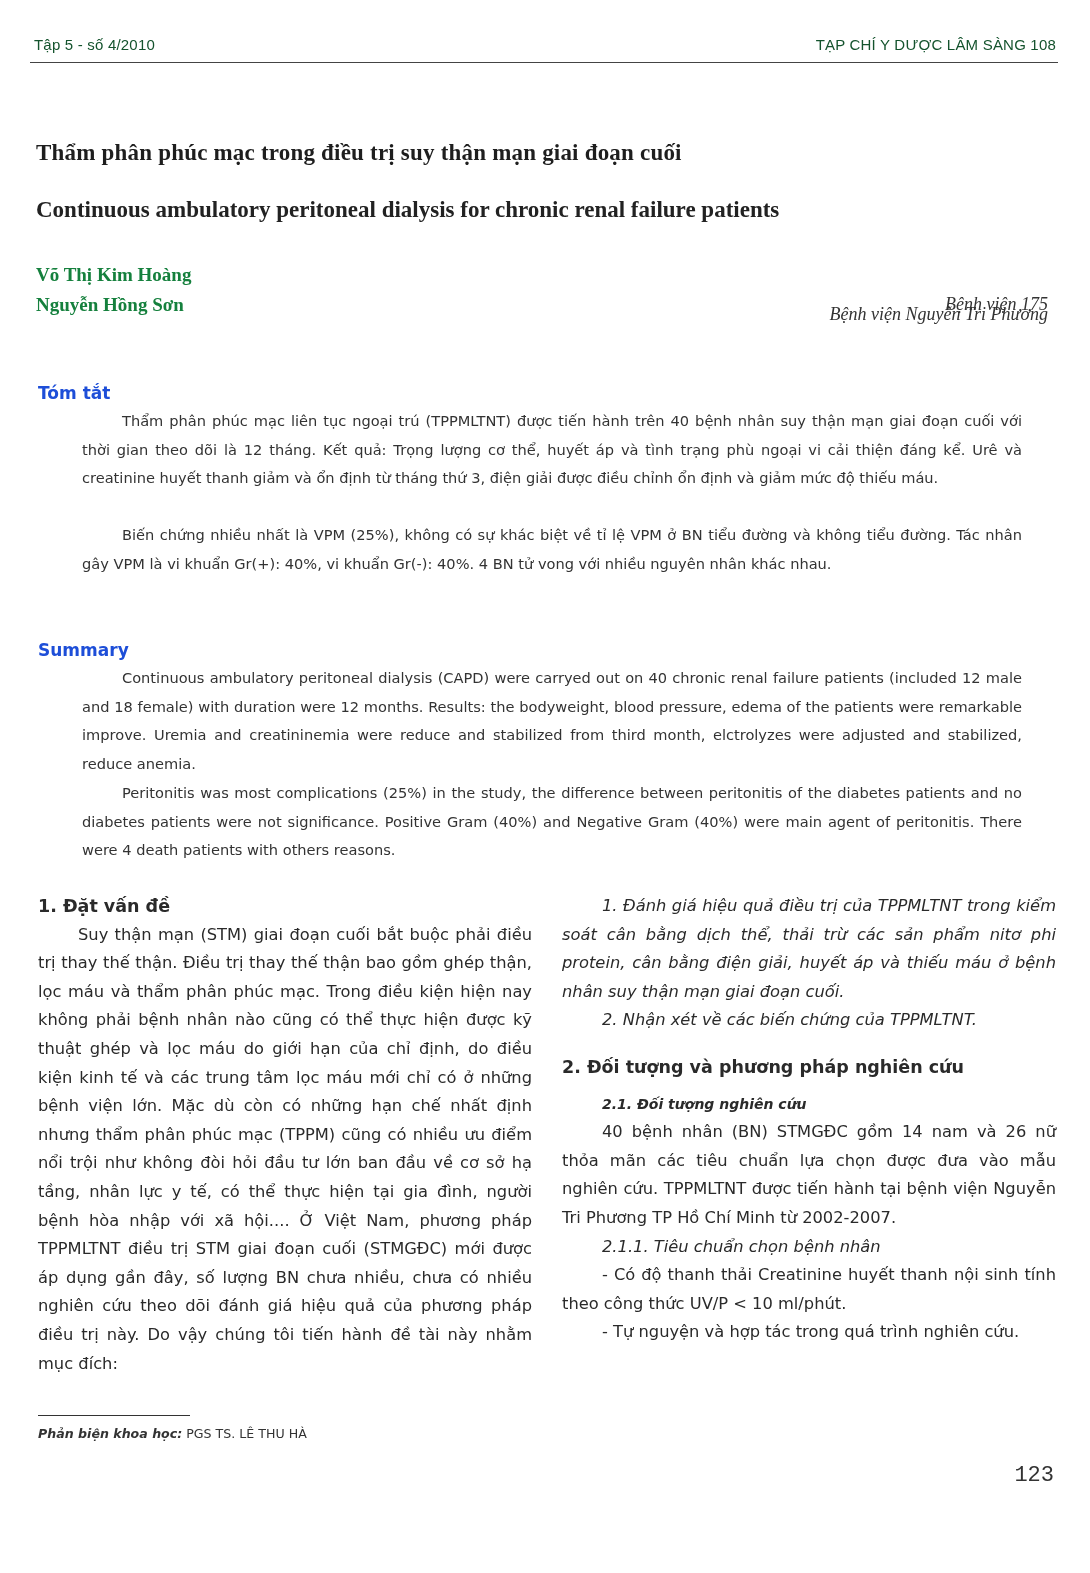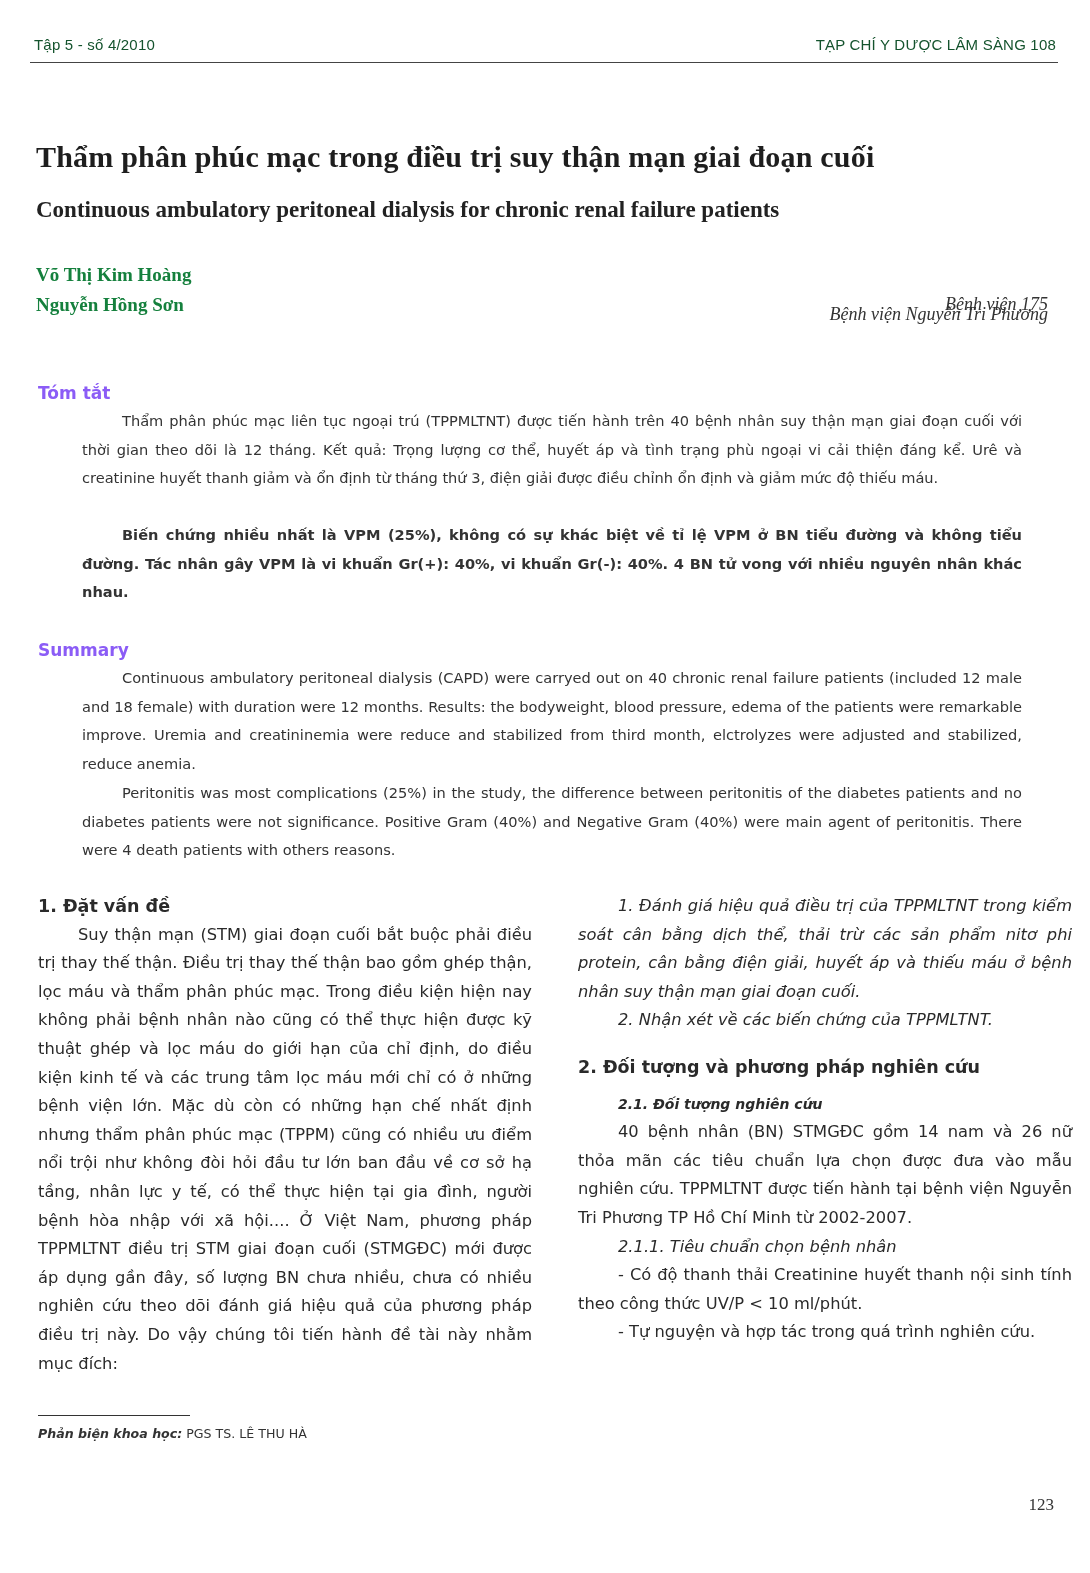--- a/index.html
+++ b/index.html
@@ -2,56 +2,56 @@
 <html><head>
 <meta charset="utf-8">
 <style>
   html, body { margin: 0; padding: 0; background: #ffffff; }
   body { width: 1090px; height: 1573px; position: relative; overflow: hidden; color: #2a2a2a; font-family: "DejaVu Sans", sans-serif; }
   .abs { position: absolute; }
   .running-head { top: 36px; font-family: "Liberation Sans", sans-serif; font-size: 15px; color: #14532d; letter-spacing: 0.2px; }
   .rh-left { left: 34px; }
   .rh-right { right: 34px; }
   .rule-top { top: 62px; left: 30px; width: 1028px; height: 0; border-top: 1.5px solid #444; }
-  .title { top: 140px; left: 36px; width: 1020px; font-family: "Liberation Serif", serif; font-weight: bold; font-size: 30px; color: #1e1e1e; letter-spacing: 0.2px; white-space: nowrap; }
+  .title { top: 140px; left: 36px; width: 1020px; font-family: "Liberation Serif", serif; font-weight: bold; font-size: 23px; color: #1e1e1e; letter-spacing: 0.2px; white-space: nowrap; }
   .subtitle { top: 197px; left: 36px; font-family: "Liberation Serif", serif; font-weight: bold; font-size: 23px; color: #222; white-space: nowrap; }
   .author { left: 36px; font-family: "Liberation Serif", serif; font-weight: bold; font-size: 19px; color: #15803d; }
   .affil { right: 42px; font-family: "Liberation Serif", serif; font-style: italic; font-size: 18px; color: #333; text-align: right; }
-  .section-head { left: 38px; font-family: "DejaVu Sans", sans-serif; font-weight: bold; font-size: 17px; color: #8b5cf6; }
+  .section-head { left: 38px; font-family: "DejaVu Sans", sans-serif; font-weight: bold; font-size: 17px; color: #1d4ed8; }
   .abstract-para { left: 82px; width: 940px; font-family: "DejaVu Sans", sans-serif; font-size: 14.6px; line-height: 28.5px; color: #333; text-align: justify; text-indent: 40px; }
   .col { font-family: "DejaVu Sans", sans-serif; font-size: 16.3px; line-height: 28.6px; color: #2a2a2a; text-align: justify; }
   .col-left { left: 38px; width: 494px; }
-  .col-right { left: 562px; width: 494px; margin-left: 16px; }
+  .col-right { left: 562px; width: 494px; }
   .col p { margin: 0; text-indent: 40px; }
   .col-head { font-weight: bold; font-size: 17.5px; margin: 0; }
   .col-subhead { font-weight: bold; font-style: italic; font-size: 14px; margin: 0; padding-left: 40px; }
   .italic { font-style: italic; }
   .footnote-rule { top: 1415px; left: 38px; width: 152px; border-top: 1.5px solid #333; }
   .footnote { top: 1426px; left: 38px; font-family: "DejaVu Sans", sans-serif; font-size: 12.6px; color: #333; }
   .footnote .fn-label { font-style: italic; font-weight: bold; }
-  .page-number { top: 1463px; right: 36px; font-family: Liberation Serif, serif; font-size: 17px; color: #333; margin-top: 32px; }
+  .page-number { top: 1463px; right: 36px; font-family: Liberation Mono, monospace; font-size: 22px; color: #333; }
 </style>
 </head>
 <body>
 
 <div class="abs running-head rh-left">Tập 5 - số 4/2010</div>
 <div class="abs running-head rh-right">TẠP CHÍ Y DƯỢC LÂM SÀNG 108</div>
 <div class="abs rule-top"></div>
 
 <div class="abs title">Thẩm phân phúc mạc trong điều trị suy thận mạn giai đoạn cuối</div>
 <div class="abs subtitle">Continuous ambulatory peritoneal dialysis for chronic renal failure patients</div>
 
 <div class="abs author" style="top:264px;">Võ Thị Kim Hoàng</div>
 <div class="abs author" style="top:294px;">Nguyễn Hồng Sơn</div>
 <div class="abs affil" style="top:268px;margin-top:36px;">Bệnh viện Nguyễn Tri Phương</div>
 <div class="abs affil" style="top:294px;">Bệnh viện 175</div>
 
 <div class="abs section-head" style="top:383px;">Tóm tắt</div>
 <div class="abs abstract-para" style="top:407px; left:38px; width:984px; padding-left:44px; box-sizing:border-box;">Thẩm phân phúc mạc liên tục ngoại trú (TPPMLTNT) được tiến hành trên 40 bệnh nhân suy thận mạn giai đoạn cuối với thời gian theo dõi là 12 tháng. Kết quả: Trọng lượng cơ thể, huyết áp và tình trạng phù ngoại vi cải thiện đáng kể. Urê và creatinine huyết thanh giảm và ổn định từ tháng thứ 3, điện giải được điều chỉnh ổn định và giảm mức độ thiếu máu.</div>
-<div class="abs abstract-para" style="top:521px; left:38px; width:984px; padding-left:44px; box-sizing:border-box;font-weight:bold;">Biến chứng nhiều nhất là VPM (25%), không có sự khác biệt về tỉ lệ VPM ở BN tiểu đường và không tiểu đường. Tác nhân gây VPM là vi khuẩn Gr(+): 40%, vi khuẩn Gr(-): 40%. 4 BN tử vong với nhiều nguyên nhân khác nhau.</div>
+<div class="abs abstract-para" style="top:521px; left:38px; width:984px; padding-left:44px; box-sizing:border-box;">Biến chứng nhiều nhất là VPM (25%), không có sự khác biệt về tỉ lệ VPM ở BN tiểu đường và không tiểu đường. Tác nhân gây VPM là vi khuẩn Gr(+): 40%, vi khuẩn Gr(-): 40%. 4 BN tử vong với nhiều nguyên nhân khác nhau.</div>
 
 <div class="abs section-head" style="top:640px;">Summary</div>
 <div class="abs abstract-para" style="top:664px; left:38px; width:984px; padding-left:44px; box-sizing:border-box;">Continuous ambulatory peritoneal dialysis (CAPD) were carryed out on 40 chronic renal failure patients (included 12 male and 18 female) with duration were 12 months. Results: the bodyweight, blood pressure, edema of the patients were remarkable improve. Uremia and creatininemia were reduce and stabilized from third month, elctrolyzes were adjusted and stabilized,  reduce anemia.</div>
 <div class="abs abstract-para" style="top:779px; left:38px; width:984px; padding-left:44px; box-sizing:border-box;">Peritonitis was most complications (25%) in the study, the difference between peritonitis of the diabetes patients and no diabetes patients were not significance. Positive Gram (40%) and Negative Gram (40%) were main agent of peritonitis. There were 4 death patients with others reasons.</div>
 
 <div class="abs col col-left" style="top:892px;">
   <div class="col-head">1. Đặt vấn đề</div>
   <p>Suy thận mạn (STM) giai đoạn cuối bắt buộc phải điều trị thay thế thận. Điều trị thay thế thận bao gồm ghép thận, lọc máu và thẩm phân phúc mạc. Trong điều kiện hiện nay không phải bệnh nhân nào cũng có thể thực hiện được kỹ thuật ghép và lọc máu do giới hạn của chỉ định, do điều kiện kinh tế và các trung tâm lọc máu mới chỉ có ở những bệnh viện lớn. Mặc dù còn có những hạn chế nhất định nhưng thẩm phân phúc mạc (TPPM) cũng có nhiều ưu điểm nổi trội như không đòi hỏi đầu tư lớn ban đầu về cơ sở hạ tầng, nhân lực y tế, có thể thực hiện tại gia đình, người bệnh hòa nhập với xã hội.... Ở Việt Nam, phương pháp TPPMLTNT điều trị STM giai đoạn cuối (STMGĐC) mới được áp dụng gần đây, số lượng BN chưa nhiều, chưa có nhiều nghiên cứu theo dõi đánh giá hiệu quả của phương pháp điều trị này. Do vậy chúng tôi tiến hành đề tài này nhằm mục đích:</p>
 </div>
 

